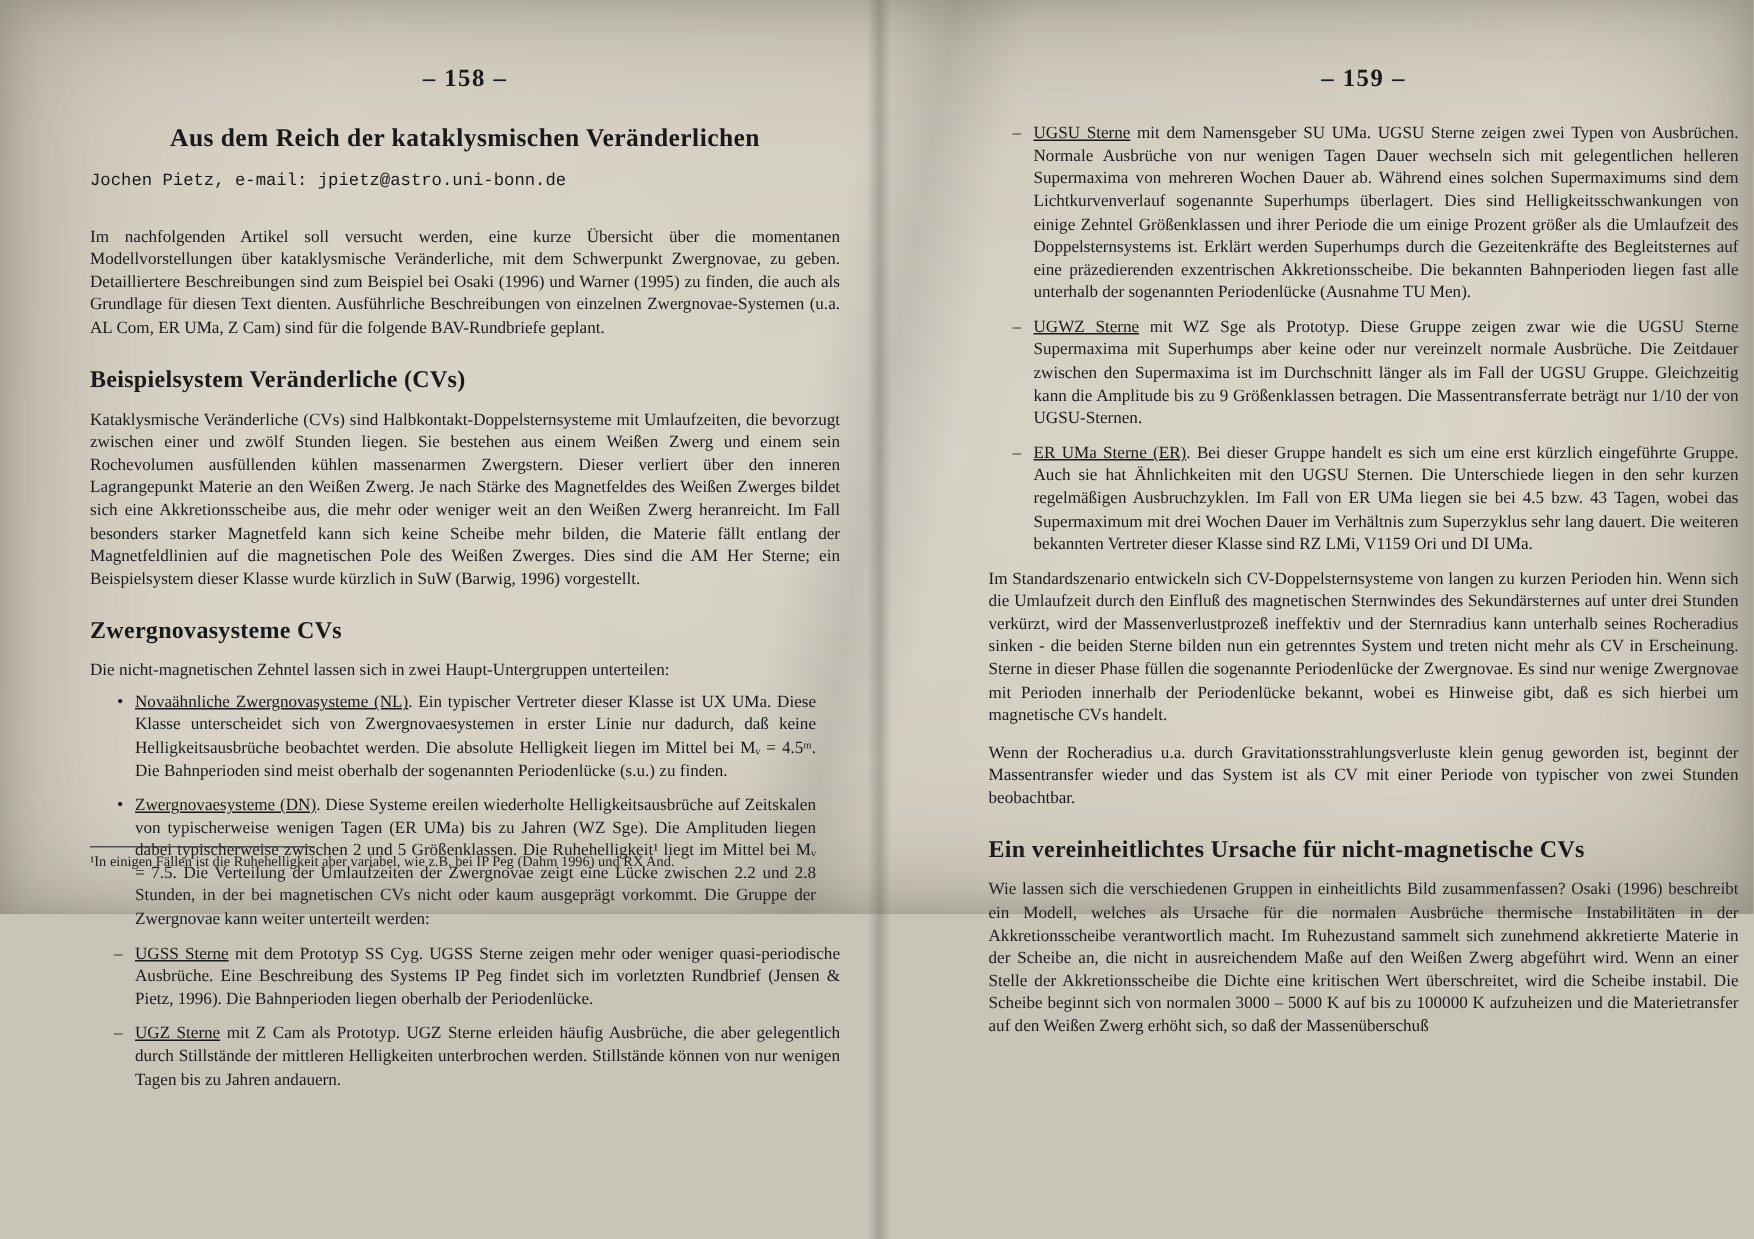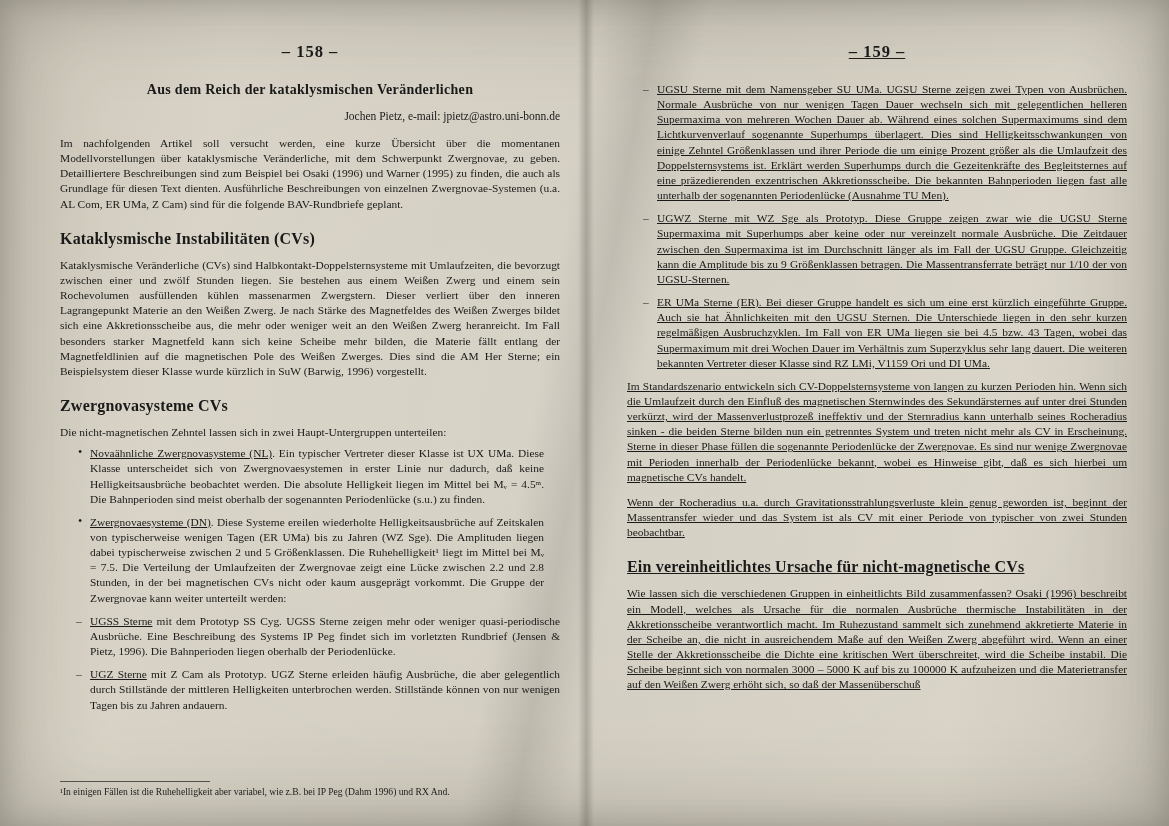--- a/index.html
+++ b/index.html
@@ -10,61 +10,62 @@
     width: 1169px;
     height: 826px;
     background: #c9c4b8;
     font-family: "Liberation Serif", serif;
     color: #1a1a1a;
     overflow: hidden;
   }
   .page {
     position: relative;
     width: 1169px;
-    height: 826px;
+    height: 609px;
     background:
       radial-gradient(ellipse at 50% 50%, rgba(255,255,255,0.10), rgba(0,0,0,0.0) 70%),
       linear-gradient(100deg, #cdc7ba 0%, #d8d3c6 18%, #d3cec1 46%, #bdb8ac 50%, #d2cdc0 54%, #d9d4c7 82%, #cac5b8 100%);
   }
   .gutter {
     position: absolute;
     left: 578px;
     top: 0;
     width: 16px;
     height: 826px;
     background: linear-gradient(90deg, rgba(120,115,105,0.00), rgba(90,86,78,0.28) 45%, rgba(90,86,78,0.30) 55%, rgba(120,115,105,0.00));
   }
   .col {
     position: absolute;
     top: 0;
     width: 500px;
     height: 826px;
   }
   .col-left  { left: 60px; }
-  .col-right { left: 627px; text-decoration: underline; }
+  .col-right { left: 659px; }
 
   .folio {
     text-align: center;
     font-size: 16.5px;
     font-weight: bold;
     letter-spacing: 1px;
     margin-top: 42px;
     margin-bottom: 20px;
   }
   h1.doc-title {
-    font-size: 14px;
+    font-size: 17px;
     font-weight: bold;
     text-align: center;
     margin: 8px 0 12px 0;
     letter-spacing: 0.3px;
   }
   .byline {
-    text-align: right;
+    text-align: left;
     font-size: 11.5px;
-    margin: 0 0 14px 0;
+    margin: 0 0 24px 0;
+    font-family: Liberation Mono, monospace;
   }
   h2.section {
     font-size: 16px;
     font-weight: bold;
     margin: 18px 0 10px 0;
     letter-spacing: 0.2px;
   }
   p.body {
     font-size: 11.4px;
     line-height: 1.33;
@@ -172,21 +173,21 @@
   <div class="gutter"></div>
 
   <div class="col col-left">
     <div class="folio">–  158  –</div>
 
     <h1 class="doc-title">Aus dem Reich der kataklysmischen Veränderlichen</h1>
     <p class="byline">Jochen Pietz, e-mail: jpietz@astro.uni-bonn.de</p>
 
     <p class="body">Im nachfolgenden Artikel soll versucht werden, eine kurze Übersicht über die momentanen Modellvorstellungen über kataklysmische Veränderliche, mit dem Schwerpunkt Zwergnovae, zu geben. Detailliertere Beschreibungen sind zum Beispiel bei Osaki (1996) und Warner (1995) zu finden, die auch als Grundlage für diesen Text dienten. Ausführliche Beschreibungen von einzelnen Zwergnovae-Systemen (u.a. AL Com, ER UMa, Z Cam) sind für die folgende BAV-Rundbriefe geplant.</p>
 
-    <h2 class="section">Kataklysmische Instabilitäten (CVs)</h2>
+    <h2 class="section">Beispielsystem Veränderliche (CVs)</h2>
     <p class="body">Kataklysmische Veränderliche (CVs) sind Halbkontakt-Doppelsternsysteme mit Umlaufzeiten, die bevorzugt zwischen einer und zwölf Stunden liegen. Sie bestehen aus einem Weißen Zwerg und einem sein Rochevolumen ausfüllenden kühlen massenarmen Zwergstern. Dieser verliert über den inneren Lagrangepunkt Materie an den Weißen Zwerg. Je nach Stärke des Magnetfeldes des Weißen Zwerges bildet sich eine Akkretionsscheibe aus, die mehr oder weniger weit an den Weißen Zwerg heranreicht. Im Fall besonders starker Magnetfeld kann sich keine Scheibe mehr bilden, die Materie fällt entlang der Magnetfeldlinien auf die magnetischen Pole des Weißen Zwerges. Dies sind die AM Her Sterne; ein Beispielsystem dieser Klasse wurde kürzlich in SuW (Barwig, 1996) vorgestellt.</p>
 
     <h2 class="section">Zwergnovasysteme CVs</h2>
     <p class="body tight">Die nicht-magnetischen Zehntel lassen sich in zwei Haupt-Untergruppen unterteilen:</p>
 
     <ul class="bullets">
       <li><span class="u">Novaähnliche Zwergnovasysteme (NL)</span><span>. Ein typischer Vertreter dieser Klasse ist UX UMa. Diese Klasse unterscheidet sich von Zwergnovaesystemen in erster Linie nur dadurch, daß keine Helligkeitsausbrüche beobachtet werden. Die absolute Helligkeit liegen im Mittel bei Mᵥ = 4.5ᵐ. Die Bahnperioden sind meist oberhalb der sogenannten Periodenlücke (s.u.) zu finden.</span></li>
       <li><span class="u">Zwergnovaesysteme (DN)</span><span>. Diese Systeme ereilen wiederholte Helligkeitsausbrüche auf Zeitskalen von typischerweise wenigen Tagen (ER UMa) bis zu Jahren (WZ Sge). Die Amplituden liegen dabei typischerweise zwischen 2 und 5 Größenklassen. Die Ruhehelligkeit¹ liegt im Mittel bei Mᵥ = 7.5. Die Verteilung der Umlaufzeiten der Zwergnovae zeigt eine Lücke zwischen 2.2 und 2.8 Stunden, in der bei magnetischen CVs nicht oder kaum ausgeprägt vorkommt. Die Gruppe der Zwergnovae kann weiter unterteilt werden:</span></li>
     </ul>
 

